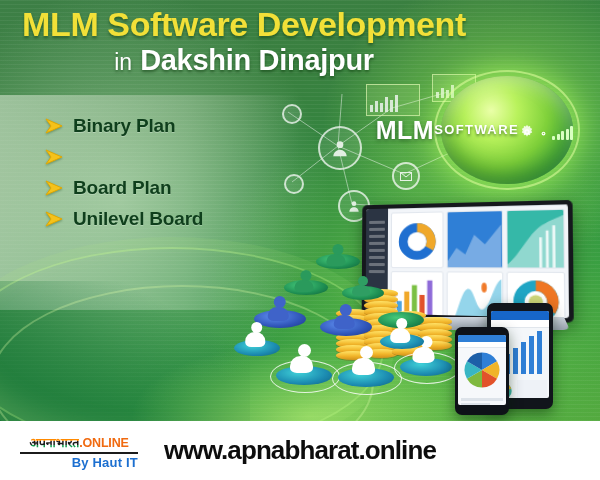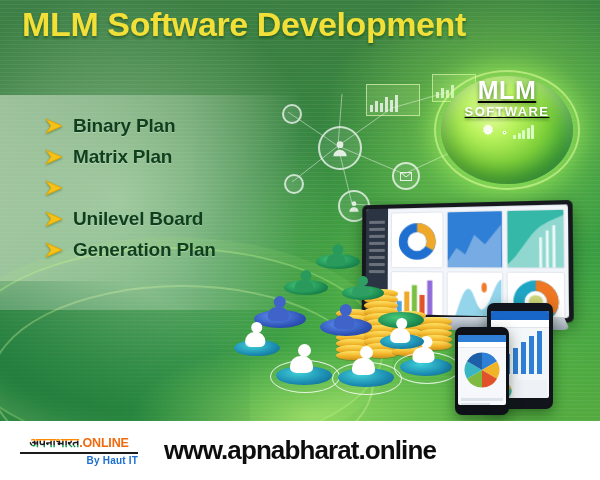--- a/index.html
+++ b/index.html
@@ -44,21 +44,21 @@
       text-shadow:0 1px 0 rgba(255,255,255,.25);}
 
   
   .badge{position:absolute;left:441px;top:76px;width:132px;height:108px;}
   .orb{position:absolute;inset:0;border-radius:50%;
        background:radial-gradient(circle at 38% 32%, #eaffa8 0%, #b9f25c 24%, #7fd13a 52%, #3fa63a 78%, #2a8433 100%);
        box-shadow:0 0 26px 9px rgba(175,255,95,.55), inset 0 -10px 22px rgba(20,90,30,.5),
                   inset 0 8px 16px rgba(255,255,255,.35);}
   .orbring{position:absolute;left:-7px;top:-6px;right:-7px;bottom:-6px;border-radius:50%;
        border:2px solid rgba(225,255,160,.55);}
-  .btext{position:absolute;inset:0;display:flex;flex-direction:column;align-items:center;justify-content:flex-start;text-decoration:underline;}
+  .btext{position:absolute;inset:0;display:flex;flex-direction:row;align-items:center;justify-content:flex-end;}
   .bmlm{font-size:25px;font-weight:bold;color:#fff;letter-spacing:.5px;text-shadow:0 2px 4px rgba(20,70,20,.6);}
   .bsw{font-size:13px;font-weight:bold;color:#fff;letter-spacing:1.4px;margin-top:-1px;
        text-shadow:0 2px 3px rgba(20,70,20,.6);}
   .bicons{display:flex;align-items:flex-end;gap:4px;margin-top:4px;}
   .bbar{display:flex;align-items:flex-end;gap:1.5px;height:14px;}
   .bbar i{display:block;width:3px;background:#d9ffc2;border-radius:1px;}
 
   
   .net{position:absolute;left:280px;top:78px;width:210px;height:135px;opacity:.85;}
   .nodeU{position:absolute;border:2px solid rgba(255,255,255,.85);border-radius:50%;
@@ -111,21 +111,21 @@
 
   
   .footer{position:absolute;left:0;top:421px;width:516px;height:59px;background:#fff;
           display:flex;align-items:center;}
   .logoL{position:absolute;left:20px;top:12px;width:118px;text-align:center;}
   .hindi{font-size:12.5px;font-weight:bold;letter-spacing:-.2px;
          background:linear-gradient(to bottom,#ff8a00 0%,#ff8a00 34%,#1b1b1b 34%,#1b1b1b 66%,#0f9b4a 66%,#0f9b4a 100%);
          -webkit-background-clip:text;background-clip:text;color:transparent;display:inline;}
   .dotonline{font-size:12.5px;font-weight:bold;color:#f06a10;letter-spacing:-.2px;}
   .rule{height:2px;background:#1b1b1b;margin:1px 0 1px 0;}
-  .byhaut{font-size:10px;font-weight:bold;color:#1c6fd0;text-align:right;letter-spacing:.2px;}
+  .byhaut{font-size:13px;font-weight:bold;color:#1c6fd0;text-align:right;letter-spacing:.2px;}
   .url{position:absolute;left:0;top:0;width:600px;height:59px;display:flex;align-items:center;justify-content:center;}
   .urltxt{font-size:26px;font-weight:bold;color:#0d0d0d;letter-spacing:-.9px;text-align:center;}
   .logoR{position:absolute;right:14px;top:12px;display:flex;align-items:center;gap:5px;}
   .mark{width:34px;height:34px;position:relative;flex:none;}
   .itwrap{line-height:1.05;}
   .itsol{font-size:13.5px;font-weight:bold;color:#111;letter-spacing:.3px;}
   .tag{font-size:9px;color:#111;font-family:"DejaVu Serif",serif;font-style:italic;text-align:right;margin-top:1px;}
 </style>
 </head>
 <body>
@@ -451,62 +451,58 @@
         </svg>
         <div style="padding:2px 3px;">
           <div style="height:3px;background:#dde3ea;margin-bottom:2px"></div>
           <div style="height:3px;background:#dde3ea;width:70%"></div>
         </div>
       </div>
     </div>
 
     <div class="head">
       <div class="h1">MLM Software Development</div>
+      <div class="h2">
+        <span class="small">in</span>
+        <span class="big">Dakshin Dinajpur</span>
+      </div>
     </div>
 
     <div class="bullets">
       <div class="bi">
         <span class="arw">
           <svg width="22" height="16" viewBox="0 0 22 16">
               <path d="M2 1 L18 8 L2 15 L7 8 Z" fill="#f5c21b" stroke="#e0a800" stroke-width="1"></path>
             </svg>
         </span>
         <span class="bl">Binary Plan</span>
       </div>
       <div class="bi">
         <span class="arw">
           <svg width="22" height="16" viewBox="0 0 22 16">
               <path d="M2 1 L18 8 L2 15 L7 8 Z" fill="#f5c21b" stroke="#e0a800" stroke-width="1"></path>
             </svg>
         </span>
-        <span class="bl">Matrix Plan</span>
       </div>
       <div class="bi">
         <span class="arw">
           <svg width="22" height="16" viewBox="0 0 22 16">
               <path d="M2 1 L18 8 L2 15 L7 8 Z" fill="#f5c21b" stroke="#e0a800" stroke-width="1"></path>
             </svg>
         </span>
+        <span class="bl">Board Plan</span>
       </div>
       <div class="bi">
         <span class="arw">
           <svg width="22" height="16" viewBox="0 0 22 16">
               <path d="M2 1 L18 8 L2 15 L7 8 Z" fill="#f5c21b" stroke="#e0a800" stroke-width="1"></path>
             </svg>
         </span>
         <span class="bl">Unilevel Board</span>
       </div>
-      <div class="bi">
-        <span class="arw">
-          <svg width="22" height="16" viewBox="0 0 22 16">
-              <path d="M2 1 L18 8 L2 15 L7 8 Z" fill="#f5c21b" stroke="#e0a800" stroke-width="1"></path>
-            </svg>
-        </span>
-        <span class="bl">Generation Plan</span>
-      </div>
     </div>
   </div>
 
   <div class="footer">
 
     <div class="logoL">
       <div style="white-space:nowrap;">
         <span class="hindi">अपनाभारत</span><span class="dotonline">.ONLINE</span>
       </div>
       <div class="rule"></div>

